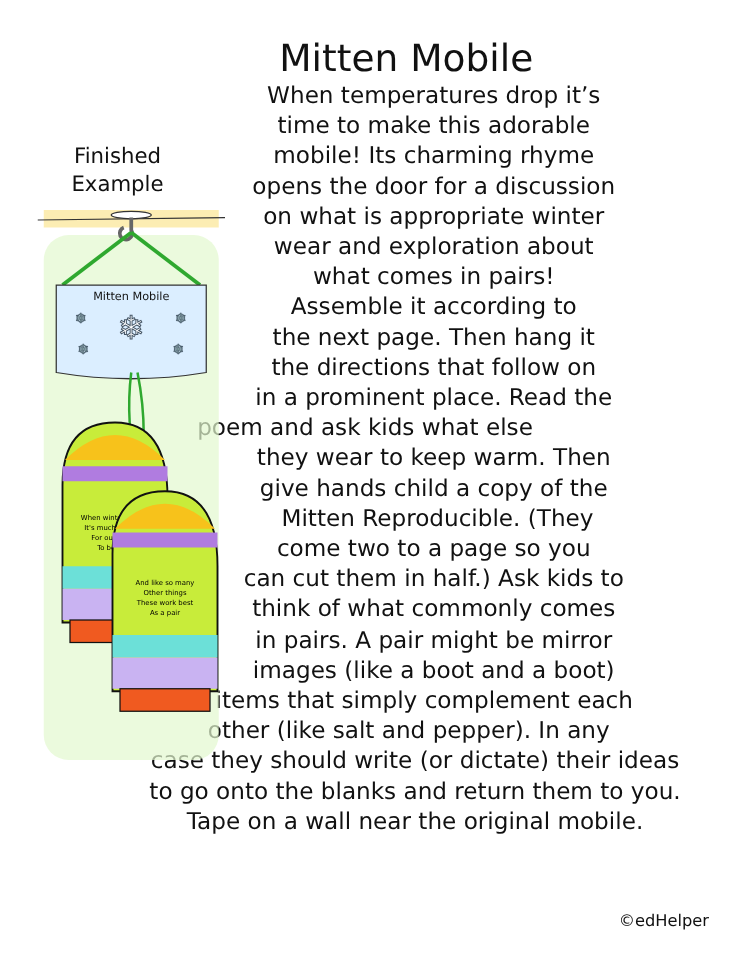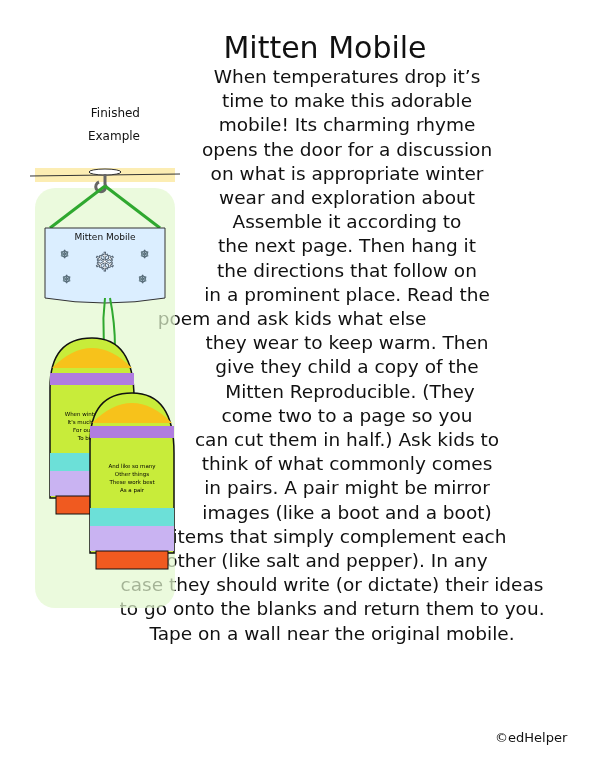--- a/index.html
+++ b/index.html
@@ -1,47 +1,48 @@
 <!DOCTYPE html>
 <html><head>
 <meta charset="utf-8">
 <style>
   html,body{margin:0;padding:0;background:#fff;}
   body{width:600px;height:776px;position:relative;overflow:hidden;font-family:"DejaVu Sans","Liberation Sans",sans-serif;color:#111;}
   .title{position:absolute;left:0;width:600px;top:30px;text-align:center;font-size:30px;line-height:36px;padding-left:50px;box-sizing:border-box;}
   .body-lines{position:absolute;top:65px;left:0;width:584px;text-align:center;font-size:18.5px;line-height:24.2px;}
   .body-lines div{white-space:nowrap;}
-  .finished{position:absolute;left:48px;top:102px;width:92px;text-align:right;font-size:12px;line-height:23px;}
+  .finished{position:absolute;left:48px;top:114px;width:92px;text-align:center;font-size:17px;line-height:23px;}
   .illus{position:absolute;left:30px;top:168px;width:150px;height:440px;}
   .copyright{position:absolute;left:495px;top:730px;font-size:13px;}
 </style>
 </head>
 <body>
 
 <div class="title">Mitten Mobile</div>
 
 <div class="finished">
   <div>Finished</div>
   <div>Example</div>
 </div>
 
 <div class="body-lines">
   <div style="padding-left:110px">When temperatures drop it’s</div>
   <div style="padding-left:110px">time to make this adorable</div>
   <div style="padding-left:110px">mobile! Its charming rhyme</div>
   <div style="padding-left:110px">opens the door for a discussion</div>
   <div style="padding-left:110px">on what is appropriate winter</div>
   <div style="padding-left:110px">wear and exploration about</div>
+  <div style="padding-left:110px">what comes in pairs!</div>
   <div style="padding-left:110px">Assemble it according to</div>
   <div style="padding-left:110px">the next page. Then hang it</div>
   <div style="padding-left:110px">the directions that follow on</div>
   <div style="padding-left:110px">in a prominent place. Read the</div>
   <div style="">poem and ask kids what else</div>
   <div style="padding-left:110px">they wear to keep warm. Then</div>
-  <div style="padding-left:110px">give they child a copy of the</div>
+  <div style="padding-left:110px">give hands child a copy of the</div>
   <div style="padding-left:116px">Mitten Reproducible. (They</div>
   <div style="padding-left:110px">come two to a page so you</div>
   <div style="padding-left:110px">can cut them in half.) Ask kids to</div>
   <div style="padding-left:110px">think of what commonly comes</div>
   <div style="padding-left:110px">in pairs. A pair might be mirror</div>
   <div style="padding-left:110px">images (like a boot and a boot)</div>
   <div style="padding-left:70px">or items that simply complement each</div>
   <div style="padding-left:70px">other (like salt and pepper). In any</div>
   <div style="padding-left:80px">case they should write (or dictate) their ideas</div>
   <div style="padding-left:80px">to go onto the blanks and return them to you.</div>

